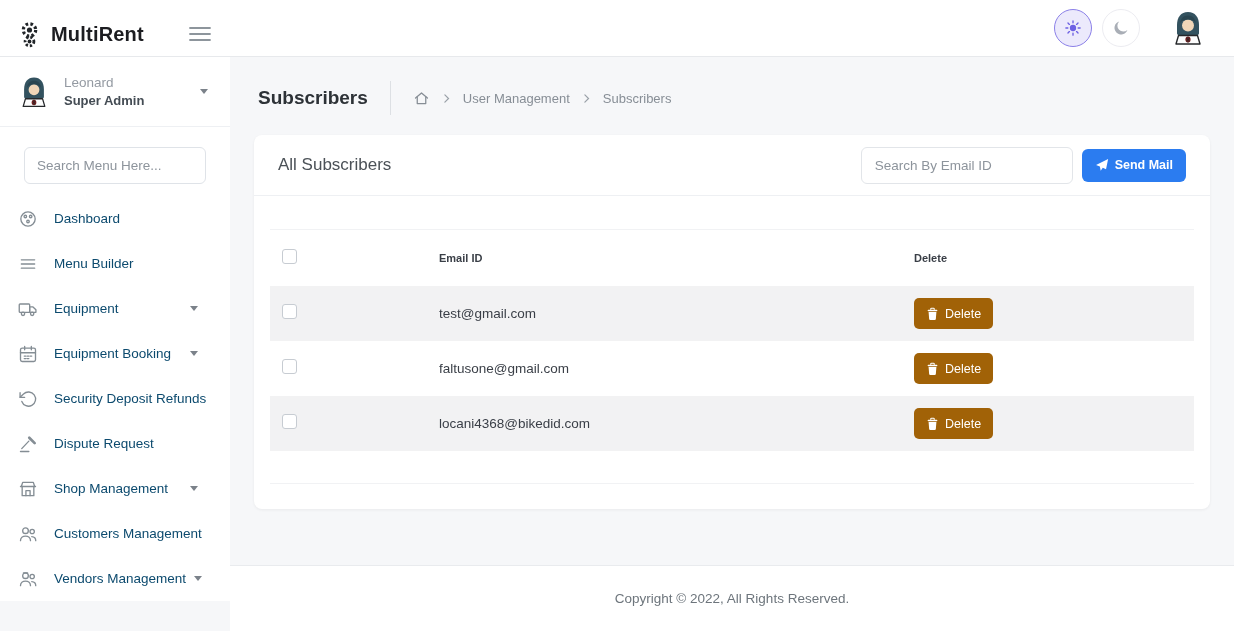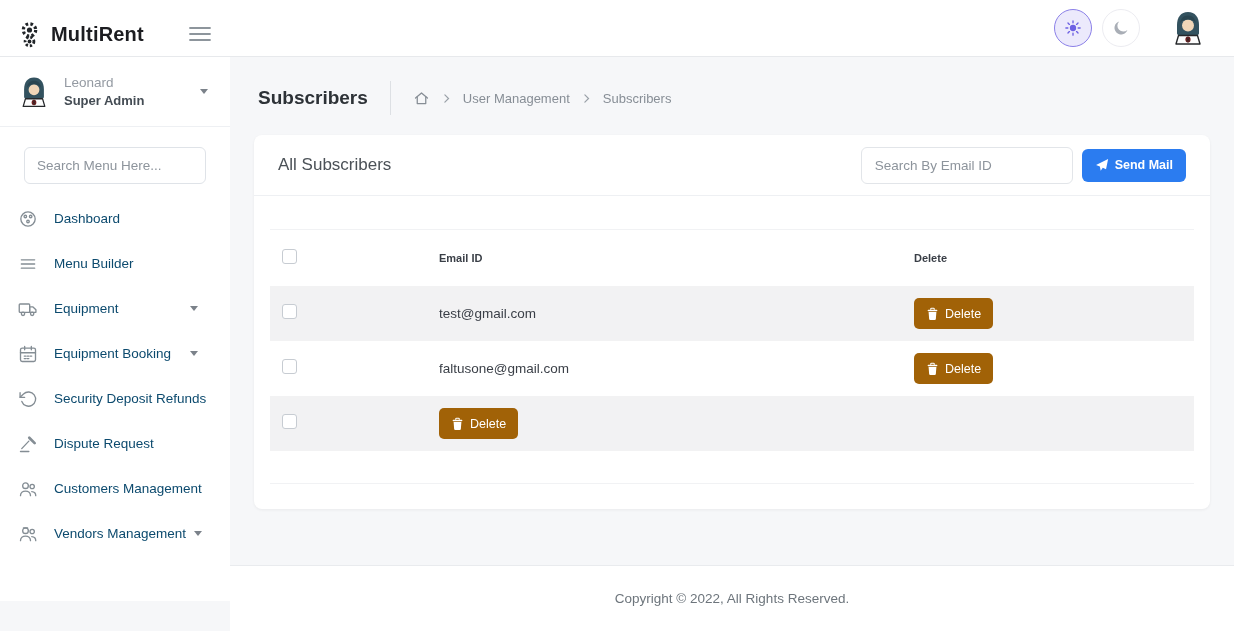--- a/index.html
+++ b/index.html
@@ -184,20 +184,30 @@
         </svg>
       <span class="label">Security Deposit Refunds</span>
     </div>
     <div class="menu-item">
       <svg width="20" height="20" viewBox="0 0 24 24" class="icon-stroke">
           <path d="M13.5 4.5l6.5 6.5" stroke-width="3.2"></path>
           <path d="M13 8.5L4.5 17.5"></path>
           <path d="M3 21h10"></path>
         </svg>
       <span class="label">Dispute Request</span>
+    </div>
+    <div class="menu-item">
+      <svg width="20" height="20" viewBox="0 0 24 24" class="icon-stroke">
+          <path d="M4 9l1.6-5h12.8L20 9"></path>
+          <path d="M3 9h18"></path>
+          <path d="M5 9v11h14V9"></path>
+          <path d="M9.5 20v-6h5v6"></path>
+        </svg>
+      <span class="label">Shop Management</span>
+      <span class="caret"></span>
     </div>
     <div class="menu-item">
       <svg width="20" height="20" viewBox="0 0 24 24" class="icon-stroke">
           <circle cx="9" cy="8" r="3.4"></circle>
           <path d="M3 20c0-3.3 2.7-5.5 6-5.5s6 2.2 6 5.5"></path>
           <circle cx="17" cy="9" r="2.6"></circle>
           <path d="M16.5 15.2c2.8.2 4.8 2 4.8 4.8"></path>
         </svg>
       <span class="label">Customers Management</span>
     </div>
@@ -288,20 +298,21 @@
                     <path d="M4.7 2.8v-.7c0-.5.4-.9.9-.9h1.8c.5 0 .9.4.9.9v.7" fill="none" stroke="#fff" stroke-width="1.1"></path>
                     <path d="M2.6 5h7.8l-.55 7a1.2 1.2 0 0 1-1.2 1.1H4.35a1.2 1.2 0 0 1-1.2-1.1z" fill="#fff"></path>
                   </svg>
                 <span>Delete</span>
               </button>
             </span>
           </div>
 
           <div class="t-row stripe">
             <span><input type="checkbox" class="checkbox" style=""></span>
+            <span class="td-email">locani4368@bikedid.com</span>
             <span>
               <button class="delete-btn">
                 <svg width="13" height="14" viewBox="0 0 13 14">
                     <rect x="1.6" y="2.8" width="9.8" height="1.5" rx=".75" fill="#fff"></rect>
                     <path d="M4.7 2.8v-.7c0-.5.4-.9.9-.9h1.8c.5 0 .9.4.9.9v.7" fill="none" stroke="#fff" stroke-width="1.1"></path>
                     <path d="M2.6 5h7.8l-.55 7a1.2 1.2 0 0 1-1.2 1.1H4.35a1.2 1.2 0 0 1-1.2-1.1z" fill="#fff"></path>
                   </svg>
                 <span>Delete</span>
               </button>
             </span>

